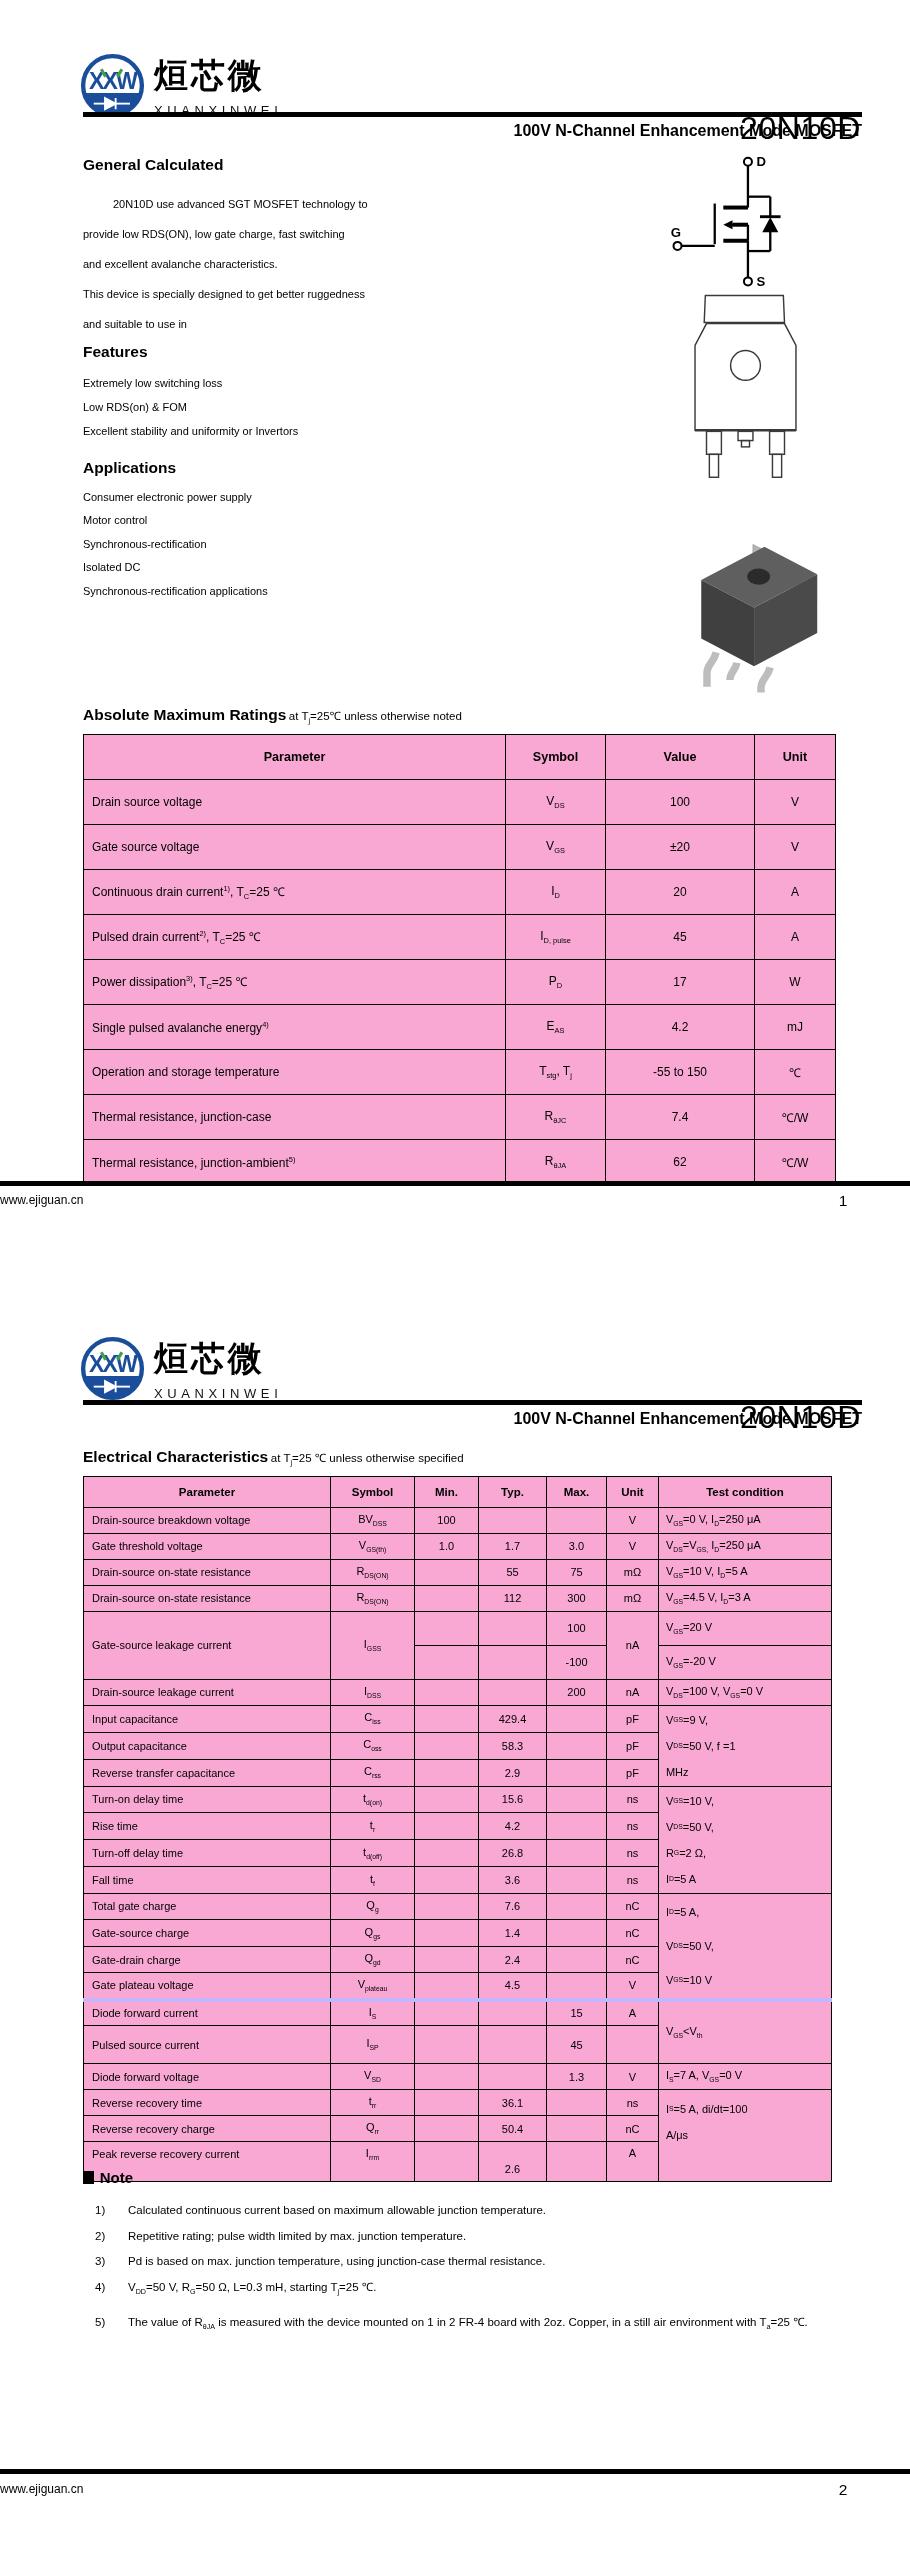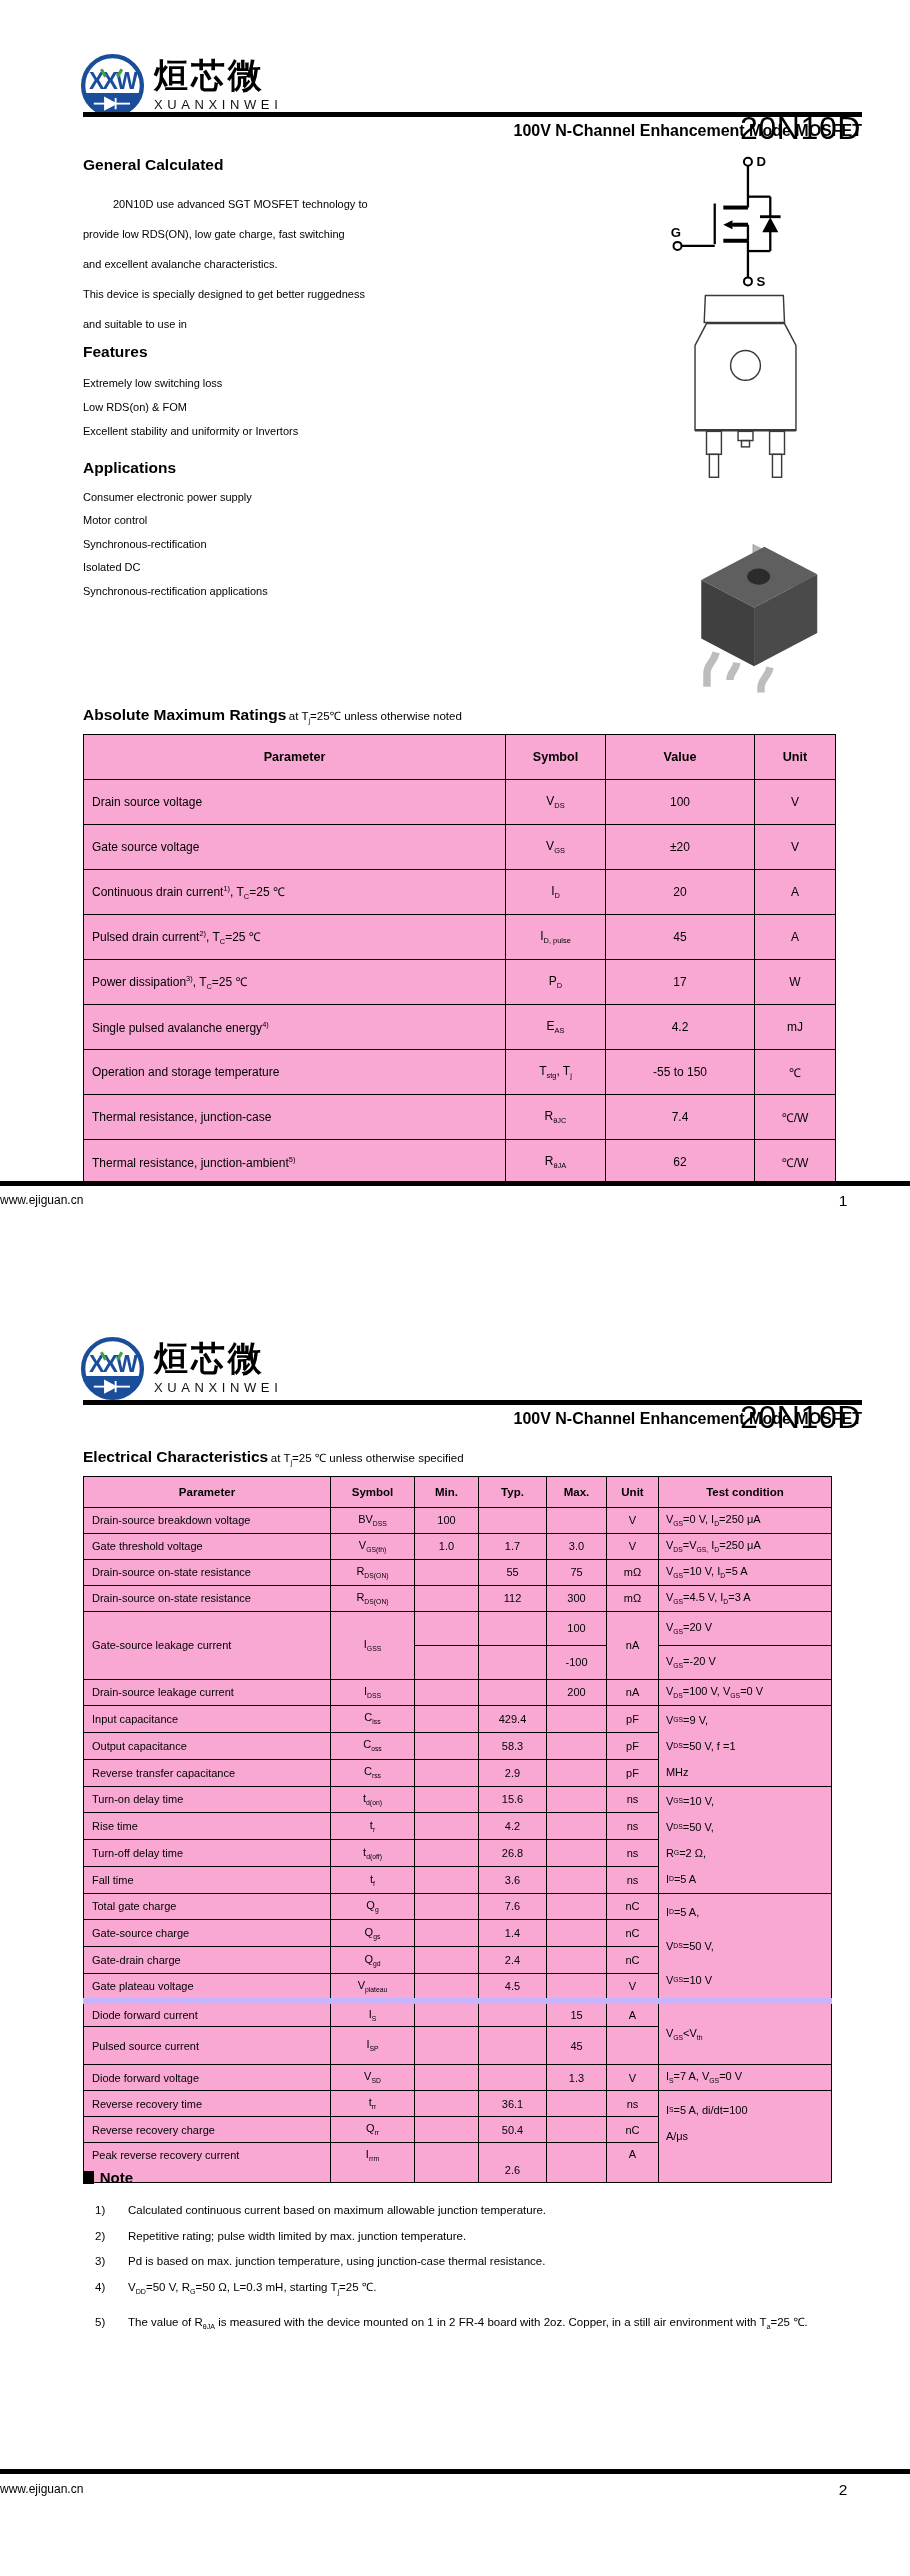--- a/index.html
+++ b/index.html
@@ -1,21 +1,21 @@
 <!DOCTYPE html>
 <html style="font-size:9.2px"><head>
 <meta charset="utf-8">
 <style>
   html,body{margin:0;padding:0;background:#fff;}
   .doc{position:relative;width:910px;height:2576px;background:#fff;color:#000;
        font-family:"Liberation Sans",sans-serif;overflow:hidden;}
   .abs{position:absolute;}
   
   .logo-cn{font-size:34px;font-weight:bold;letter-spacing:2.9px;line-height:36px;}
-  .logo-en{font-size:13px;letter-spacing:4.6px;margin-top:4px;color:#111;}
+  .logo-en{font-size:13px;letter-spacing:4.6px;margin-top:10px;color:#111;}
   .part-number{font-size:32px;font-weight:normal;text-align:right;letter-spacing:0.6px;margin-top:38px;}
   .header-rule{background:#000;height:5.2px;}
   .doc-subtitle{font-size:16px;font-weight:bold;text-align:right;}
   
   .sec-title{font-size:15.5px;font-weight:bold;}
   .desc-line{margin:0;height:30px;display:flex;align-items:center;font-size:11px;}
   .desc-indent{padding-left:30px;}
   .list-line{margin:0;height:24px;display:flex;align-items:center;font-size:11px;}
   .app-line{height:23.5px;}
   
@@ -31,21 +31,21 @@
   .elec-table{width:749px;border:1.7px solid #000;}
   .elec-table th,.elec-table td{border:0.9px solid #000;font-size:11px;overflow:hidden;}
   .elec-table th{height:27.5px;font-size:11.5px;}
   td.p{text-align:left;padding-left:8px;}
   td.s,td.n,td.v{text-align:center;}
   td.cond{text-align:left;padding-left:6.9px;vertical-align:middle;}
   .cl{height:26px;display:flex;align-items:center;}
   .cl60{height:34px;}
   td.topal{vertical-align:top;padding-top:5.7px;}
   tr.h45{height:26px;} tr.h60{height:34px;} tr.h66{height:38px;} tr.h70{height:40px;}
-  tr.sec td{border-top:6px solid #c4b5fd;}
+  tr.sec td{border-top:4px solid #c4b5fd;}
   td.low{vertical-align:bottom;padding-bottom:5.7px;}
   
   .note-head{display:flex;align-items:center;gap:5.7px;}
   .note-bullet{width:11px;height:13px;background:#000;display:inline-block;}
   .note-title{font-size:15px;font-weight:bold;}
   .note-item{display:flex;font-size:11.5px;line-height:17px;margin-bottom:8.6px;}
   .note-no{width:33px;flex:none;}
   .note-text{flex:1;}
   
   .footer-rule{position:absolute;left:0;width:910px;height:5.2px;background:#000;}

